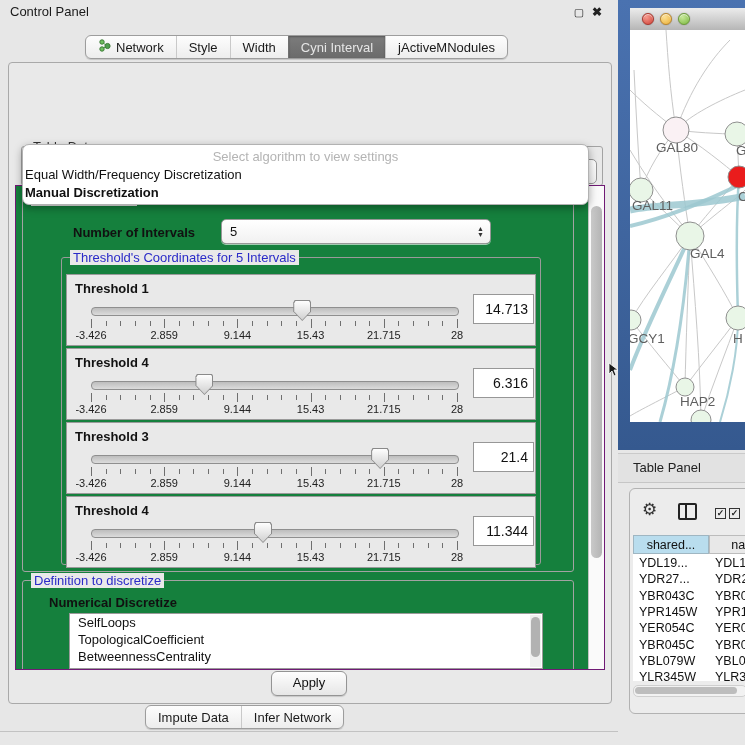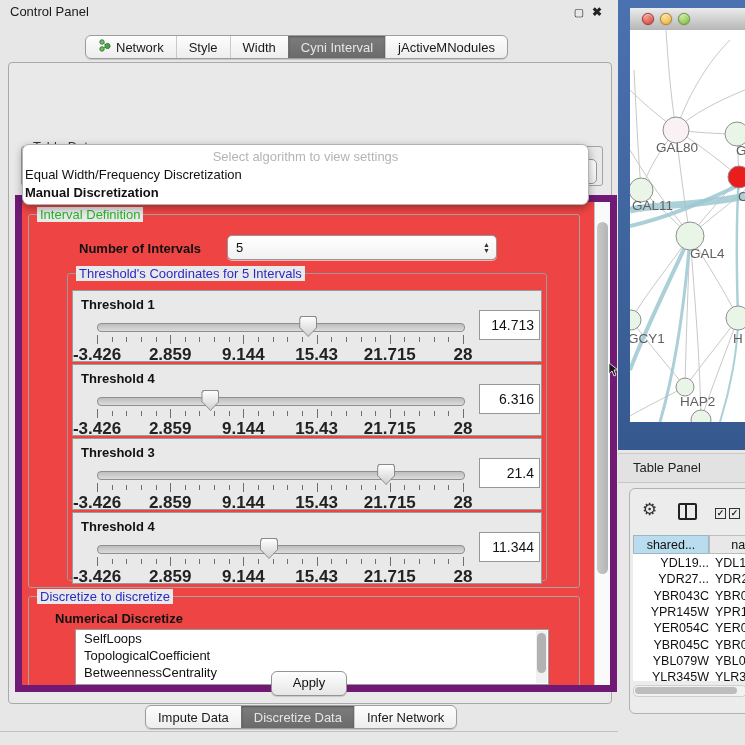--- a/index.html
+++ b/index.html
@@ -40,39 +40,39 @@
   .combo .stepper{position:absolute;right:6px;top:0;bottom:0;display:flex;flex-direction:column;justify-content:center;font-size:7px;line-height:6px;color:#333;}
   #table-data-combo{left:7px;top:12px;width:550px;height:23px;}
 
   
   #algo-popup{position:absolute;left:13px;top:81px;width:565px;height:59px;background:#fff;border:1px solid #b2b2b2;border-radius:7px;box-shadow:0 3px 8px rgba(0,0,0,.35);z-index:50;overflow:hidden;}
   .popup-row{font-size:13px;height:18px;line-height:18px;padding:0 2px;color:#111;}
   .popup-placeholder{text-align:center;color:#b4b4b4;margin-top:3px;}
   .popup-bold{font-weight:bold;}
 
   
-  #content-viewport{position:absolute;left:6px;top:132px;width:588px;height:483px;border:7px solid #701a75;background:#ef4444;overflow:hidden;}
+  #content-viewport{position:absolute;left:6px;top:122px;width:588px;height:483px;border:1px solid #701a75;background:#15803d;overflow:hidden;}
   #content-scrollbar{position:absolute;right:0;top:0;width:15px;height:483px;background:#fafafa;border-left:1px solid #c4c4c4;}
   #content-scroll-thumb{position:absolute;left:2px;top:20px;width:11px;height:352px;background:linear-gradient(90deg,#c9c9c9,#b4b4b4);border-radius:6px;}
 
   #interval-group{left:6px;top:12px;width:550px;height:372px;}
   #num-intervals-label{position:absolute;left:50px;top:26px;font-size:13px;font-weight:bold;color:#111;}
   #num-intervals-combo{left:198px;top:20px;width:252px;height:23px;}
 
   #thresholds-box{position:absolute;left:38px;top:58px;width:478px;height:306px;border:1px solid #9a9a9a;}
   .thr-row{position:absolute;left:4px;width:468px;height:70px;border:1px solid #9a9a9a;background:#e9e9e9;}
   .thr-label{position:absolute;left:8px;top:6px;font-size:13px;font-weight:bold;color:#111;}
   .thr-track{position:absolute;left:24px;top:32px;width:366px;height:7px;border:1px solid #8f8f8f;border-radius:4px;background:linear-gradient(#bdbdbd,#dcdcdc);}
   .thr-thumb{position:absolute;top:25px;width:18px;height:21px;}
   .thr-thumb .outer{position:absolute;inset:0;background:#8a8a8a;clip-path:polygon(8% 0,92% 0,100% 12%,100% 55%,50% 100%,0 55%,0 12%);}
   .thr-thumb .inner{position:absolute;inset:1px;background:linear-gradient(#fefefe,#d0d0d0);clip-path:polygon(8% 0,92% 0,100% 12%,100% 55%,50% 100%,0 55%,0 12%);}
   .tick{position:absolute;width:1px;background:#6f6f6f;}
   .tick.major{top:44px;height:9px;}
   .tick.minor{top:46px;height:5px;}
-  .tick-label{position:absolute;top:54px;transform:translateX(-50%);font-size:17px;font-weight:bold;color:#222;white-space:nowrap;}
+  .tick-label{position:absolute;top:54px;transform:translateX(-50%);font-size:11px;font-weight:normal;color:#222;white-space:nowrap;}
   .thr-value{position:absolute;left:406px;top:19px;width:52px;height:28px;border:1px solid #979797;background:#fff;font-family:"Liberation Sans",sans-serif;font-size:14px;color:#111;text-align:right;padding:0 5px 0 2px;}
 
   #attributes-group{left:6px;top:394px;width:550px;height:92px;}
   #numerical-attr-label{position:absolute;left:26px;top:14px;font-size:13px;font-weight:bold;color:#111;}
   #attr-list{position:absolute;left:46px;top:32px;width:472px;height:54px;background:#fff;border:1px solid #9a9a9a;overflow:hidden;}
   .attr-item{font-size:13px;color:#111;height:17px;line-height:17px;padding-left:8px;}
   #attr-scrollbar{position:absolute;right:1px;top:1px;width:11px;height:52px;background:#f0f0f0;}
   #attr-scroll-thumb{position:absolute;left:1px;top:2px;width:9px;height:40px;background:#b2b2b2;border-radius:5px;}
 
   #apply-btn{position:absolute;left:262px;top:608px;width:74px;height:23px;border:1px solid #949494;border-radius:6px;background:linear-gradient(#fefefe,#e6e6e6);font-size:13px;color:#111;text-align:center;line-height:22px;box-shadow:0 1px 1px rgba(0,0,0,.15);}
@@ -96,21 +96,21 @@
   #tp-colicon{position:absolute;left:48px;top:14px;width:15px;height:13px;border:2px solid #222;border-radius:2px;}
   #tp-colicon::after{content:"";position:absolute;left:5px;top:0;width:2px;height:13px;background:#222;}
   .tp-check{position:absolute;top:19px;width:9px;height:9px;border:1.5px solid #333;font-size:9px;line-height:8px;text-align:center;color:#222;font-weight:bold;}
   #tp-check1{left:85px;}
   #tp-check2{left:99px;}
   #tp-table{position:absolute;left:3px;top:46px;width:116px;height:146px;background:#fff;overflow:hidden;}
   .tp-hcell{position:absolute;top:0;height:19px;line-height:19px;font-size:12.5px;color:#111;text-align:center;border:1px solid #9fb6c2;box-sizing:border-box;}
   #tp-hcell-0{left:0;width:76px;background:#b9ddee;}
   #tp-hcell-1{left:76px;width:76px;background:#e8e8e8;border-color:#bcbcbc;}
   .tp-row{position:absolute;left:0;width:160px;height:16.3px;font-size:12.5px;color:#111;}
-  .tp-cell0{position:absolute;left:6px;top:0;width:70px;overflow:hidden;white-space:nowrap;text-align:right;}
+  .tp-cell0{position:absolute;left:6px;top:0;width:70px;overflow:hidden;white-space:nowrap;}
   .tp-cell1{position:absolute;left:82px;top:0;width:78px;overflow:hidden;white-space:nowrap;}
   #tp-hscroll{position:absolute;left:3px;top:196px;width:112px;height:10px;background:#f2f2f2;border:1px solid #cfcfcf;border-radius:5px;}
   #tp-hscroll-thumb{position:absolute;left:1px;top:1px;width:102px;height:7px;background:#bdbdbd;border-radius:4px;}
 
   #mouse-cursor{position:absolute;left:608px;top:362px;z-index:99;}
 
   svg text{font-family:"Liberation Sans",sans-serif;}
 </style>
 </head>
 <body>
@@ -344,21 +344,21 @@
                 <div class="thr-thumb" style="left: 187.017px;">
                   <div class="outer"></div>
                   <div class="inner"></div>
                 </div>
                 <input type="text" class="thr-value" value="11.344" style="">
               </div>
             </div>
         </div>
 
         <div id="attributes-group" class="group">
-          <span class="group-title t-blue">Discretize to discretize</span>
+          <span class="group-title t-blue">Definition to discretize</span>
           <span id="numerical-attr-label">Numerical Discretize</span>
           <div id="attr-list">
             <div class="attr-item">SelfLoops</div>
               <div class="attr-item">TopologicalCoefficient</div>
               <div class="attr-item">BetweennessCentrality</div>
               <div id="attr-scrollbar">
               <div id="attr-scroll-thumb"></div>
             </div>
           </div>
         </div>
@@ -367,23 +367,20 @@
           <div id="content-scroll-thumb"></div>
         </div>
       </div>
 
       <div id="apply-btn">Apply</div>
     </div>
 
     <div id="bottom-tabs" class="seg-bar">
         <div class="seg">
           <span>Impute Data</span>
-        </div>
-        <div class="seg selected">
-          <span>Discretize Data</span>
         </div>
         <div class="seg">
           <span>Infer Network</span>
         </div>
       </div>
     <div id="panel-bottom-line"></div>
   </div>
 
   <div id="network-window">
     <div id="net-titlebar">

